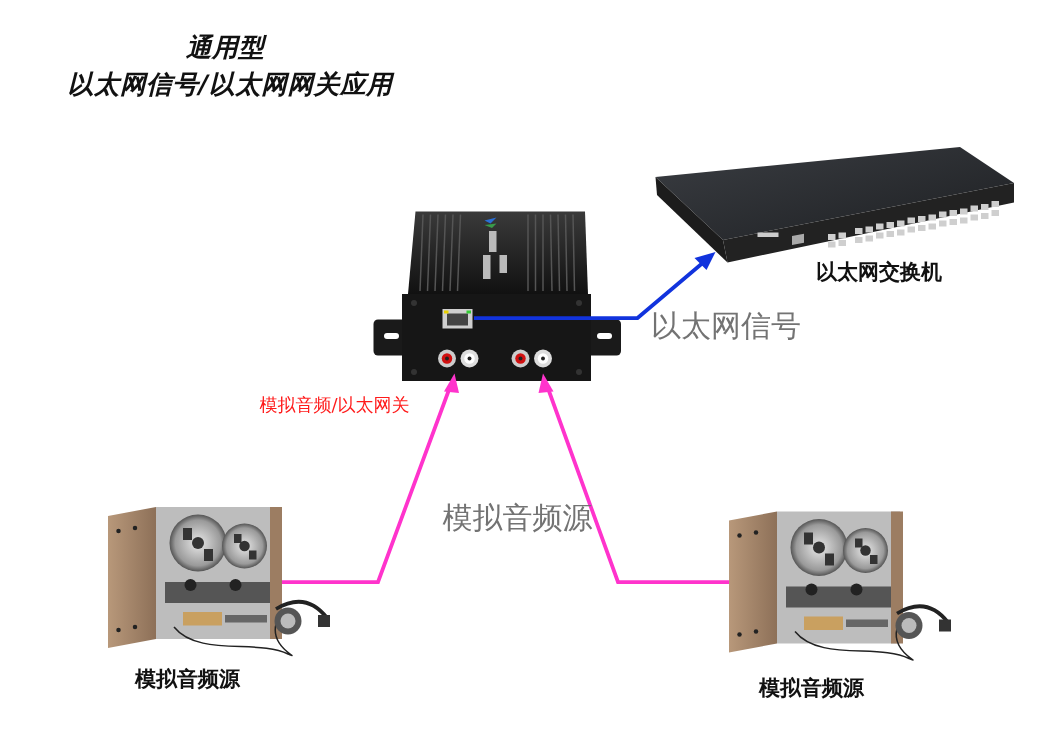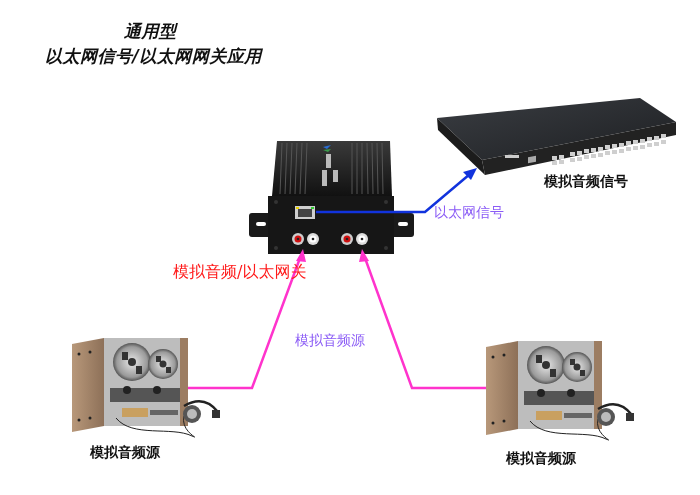--- a/index.html
+++ b/index.html
@@ -1,22 +1,22 @@
 <!DOCTYPE html>
 <html><head>
 <meta charset="utf-8">
 <style>
   html, body { margin: 0; padding: 0; background: #ffffff; }
   body { width: 700px; height: 495px; position: relative; overflow: hidden;
          font-family: "DejaVu Sans", "Liberation Sans", sans-serif; }
   .abs { position: absolute; }
   .title { font-weight: bold; color: #111; font-size: 17px; letter-spacing: 0.5px; font-style: italic; }
-  .label { color: #8b5cf6; font-size: 14px; }
+  .label { color: #737373; font-size: 20px; }
   .label-bold { color: #111; font-size: 14px; font-weight: bold; }
-  .label-red { color: #ff1a1a; font-size: 16px; font-family: "DejaVu Serif", "Liberation Serif", serif; }
+  .label-red { color: #ff1a1a; font-size: 12px; font-family: "DejaVu Serif", "Liberation Serif", serif; }
   svg.layer { position: absolute; left: 0; top: 0; }
 </style>
 </head>
 <body>
 
 <div class="abs title" style="left:124px; top:20px;">通用型</div>
 <div class="abs title" style="left:45px; top:45px;">以太网信号/以太网网关应用</div>
 
 <svg class="layer" width="700" height="495" viewBox="0 0 700 495">
   <defs>
@@ -206,18 +206,18 @@
     <rect x="50" y="70" width="26" height="9" fill="#c9a060"></rect>
     <rect x="78" y="72" width="28" height="5" fill="#666"></rect>
     <path d="M44,80 C60,100 100,88 120,98 C130,102 108,94 112,78" fill="none" stroke="#222" stroke-width="1"></path>
     <circle cx="120" cy="76" r="9" fill="#555"></circle>
     <circle cx="120" cy="76" r="5" fill="#bbb"></circle>
     <path d="M112,68 q20,-12 34,6" fill="none" stroke="#222" stroke-width="2.5"></path>
     <rect x="140" y="72" width="8" height="8" fill="#333"></rect>
   </g>
 </svg>
 
-<div class="abs label-bold" style="left:544px; top:173px;">模拟音频信号</div>
+<div class="abs label-bold" style="left:544px; top:173px;">以太网交换机</div>
 <div class="abs label" style="left:434px; top:204px;">以太网信号</div>
 <div class="abs label-red" style="left:173px; top:262px;">模拟音频/以太网关</div>
 <div class="abs label" style="left:295px; top:332px;">模拟音频源</div>
 <div class="abs label-bold" style="left:90px; top:444px;">模拟音频源</div>
 <div class="abs label-bold" style="left:506px; top:450px;">模拟音频源</div>
 
 </body></html>

